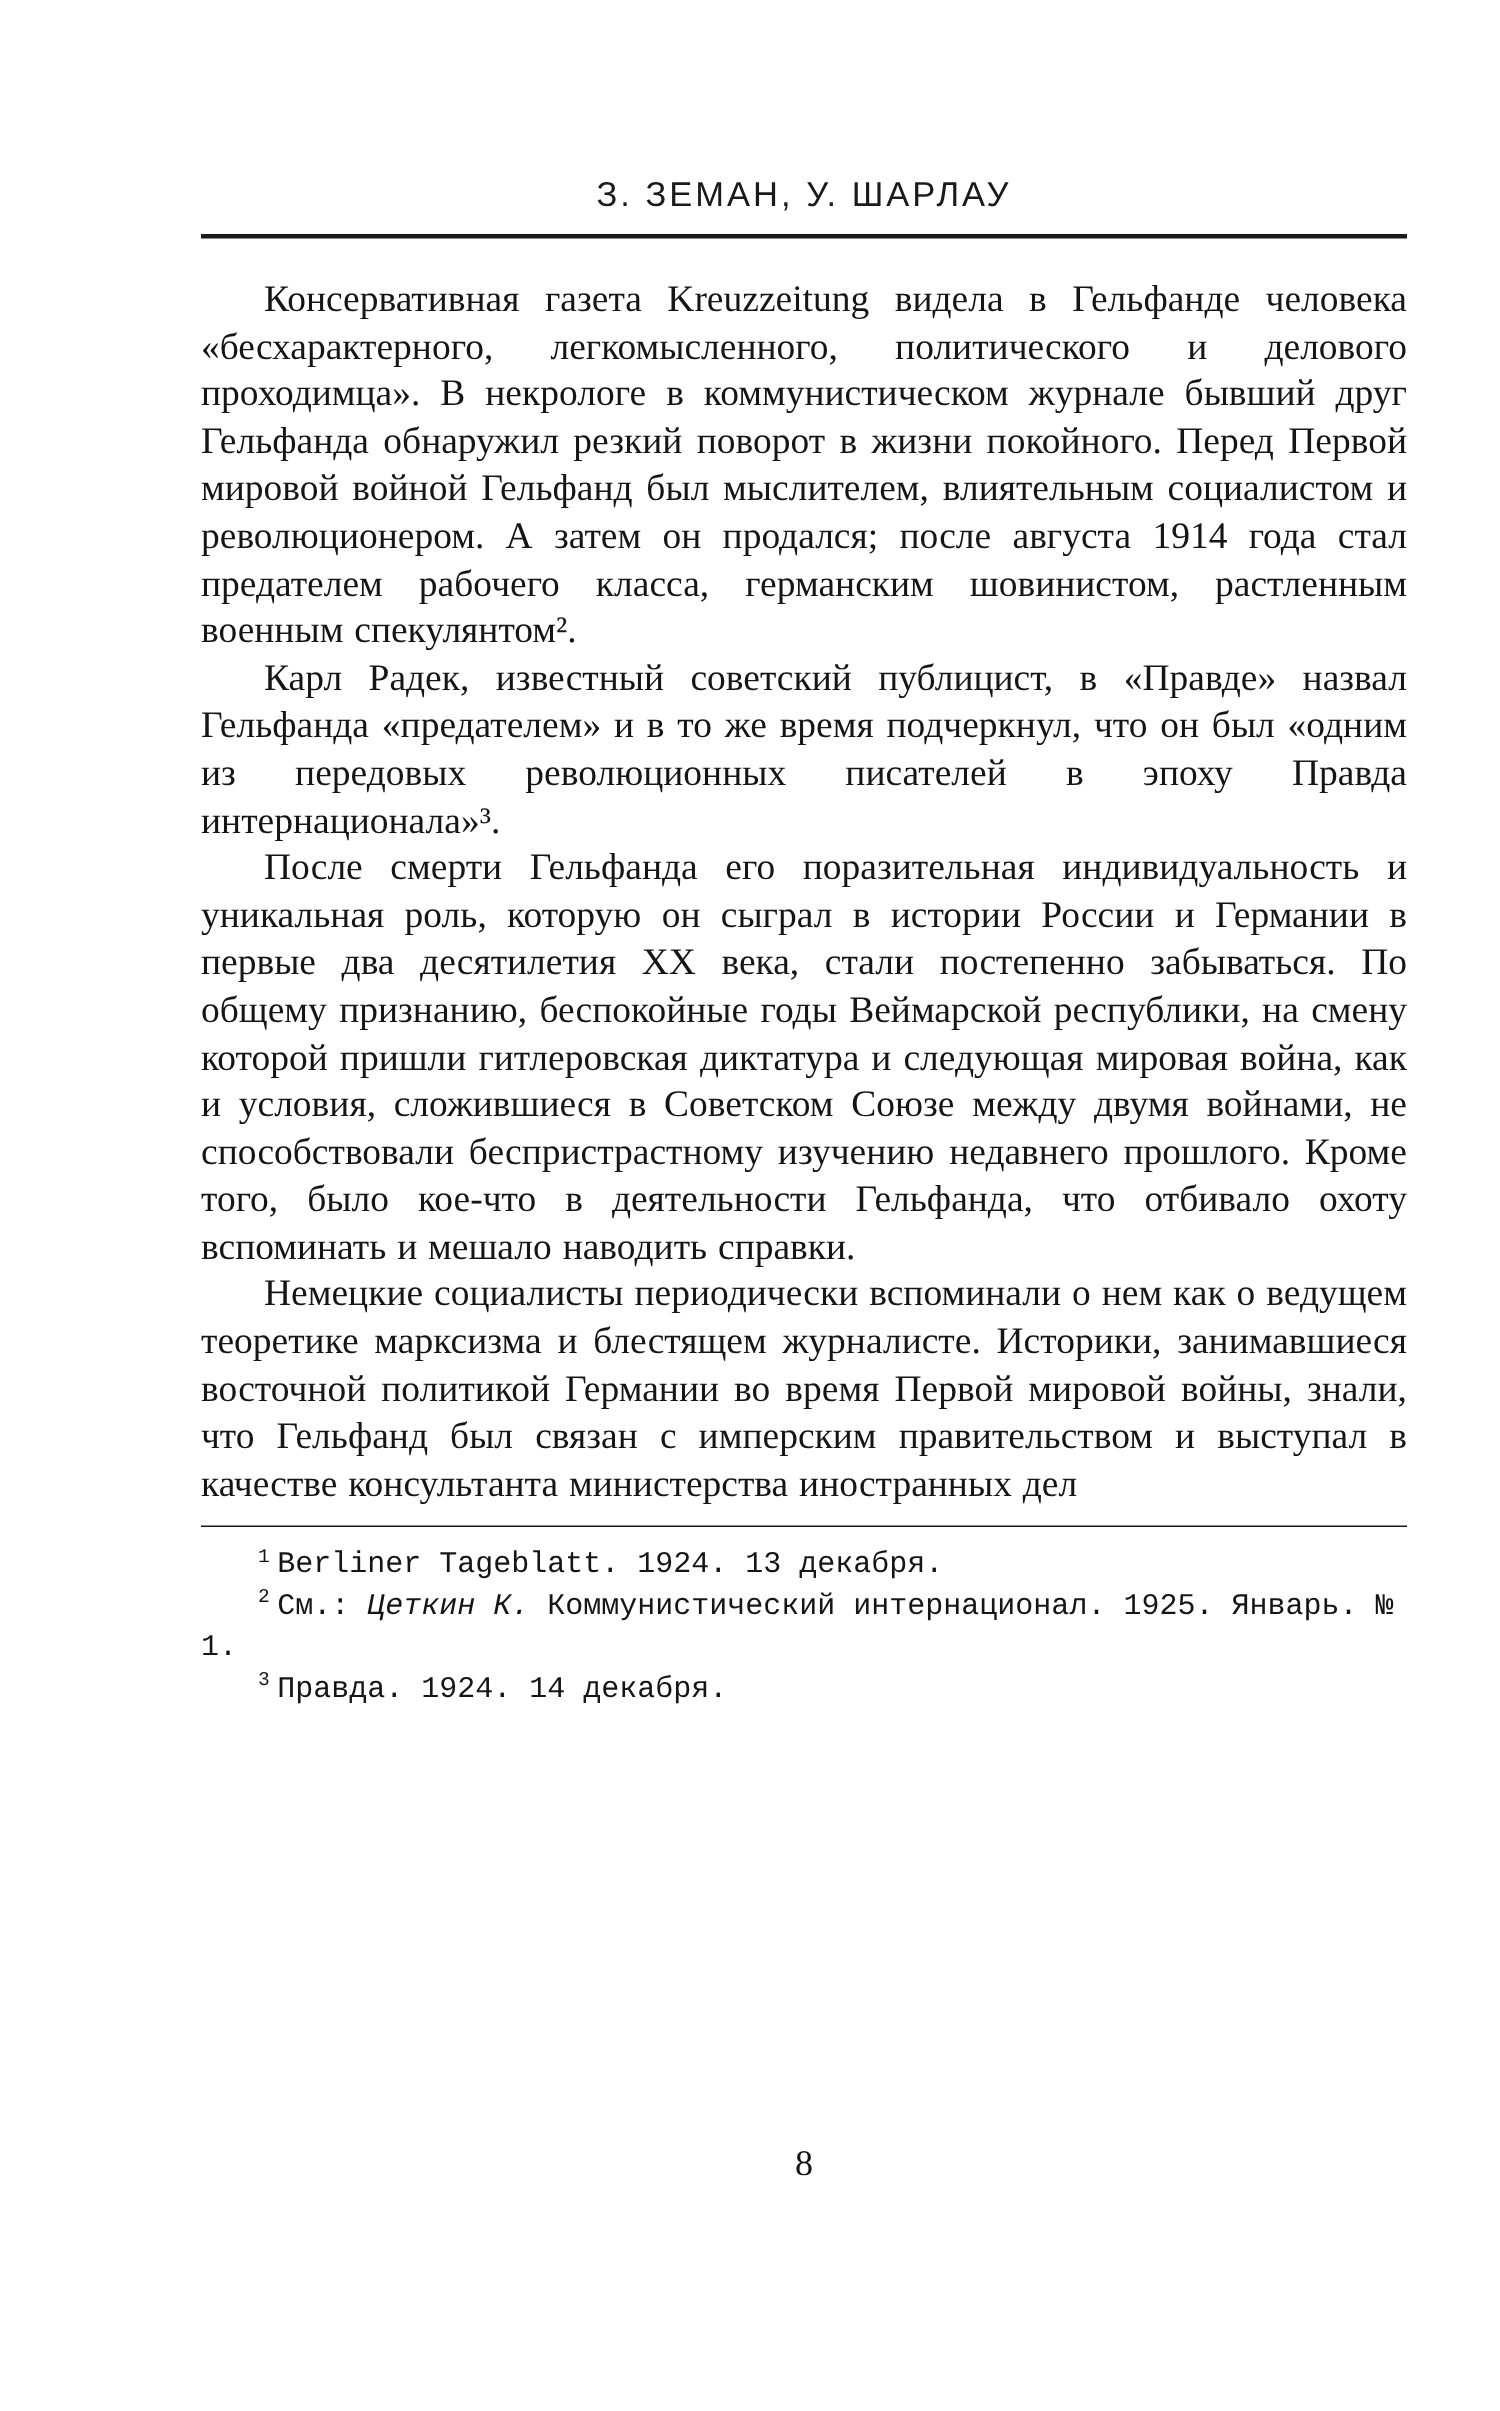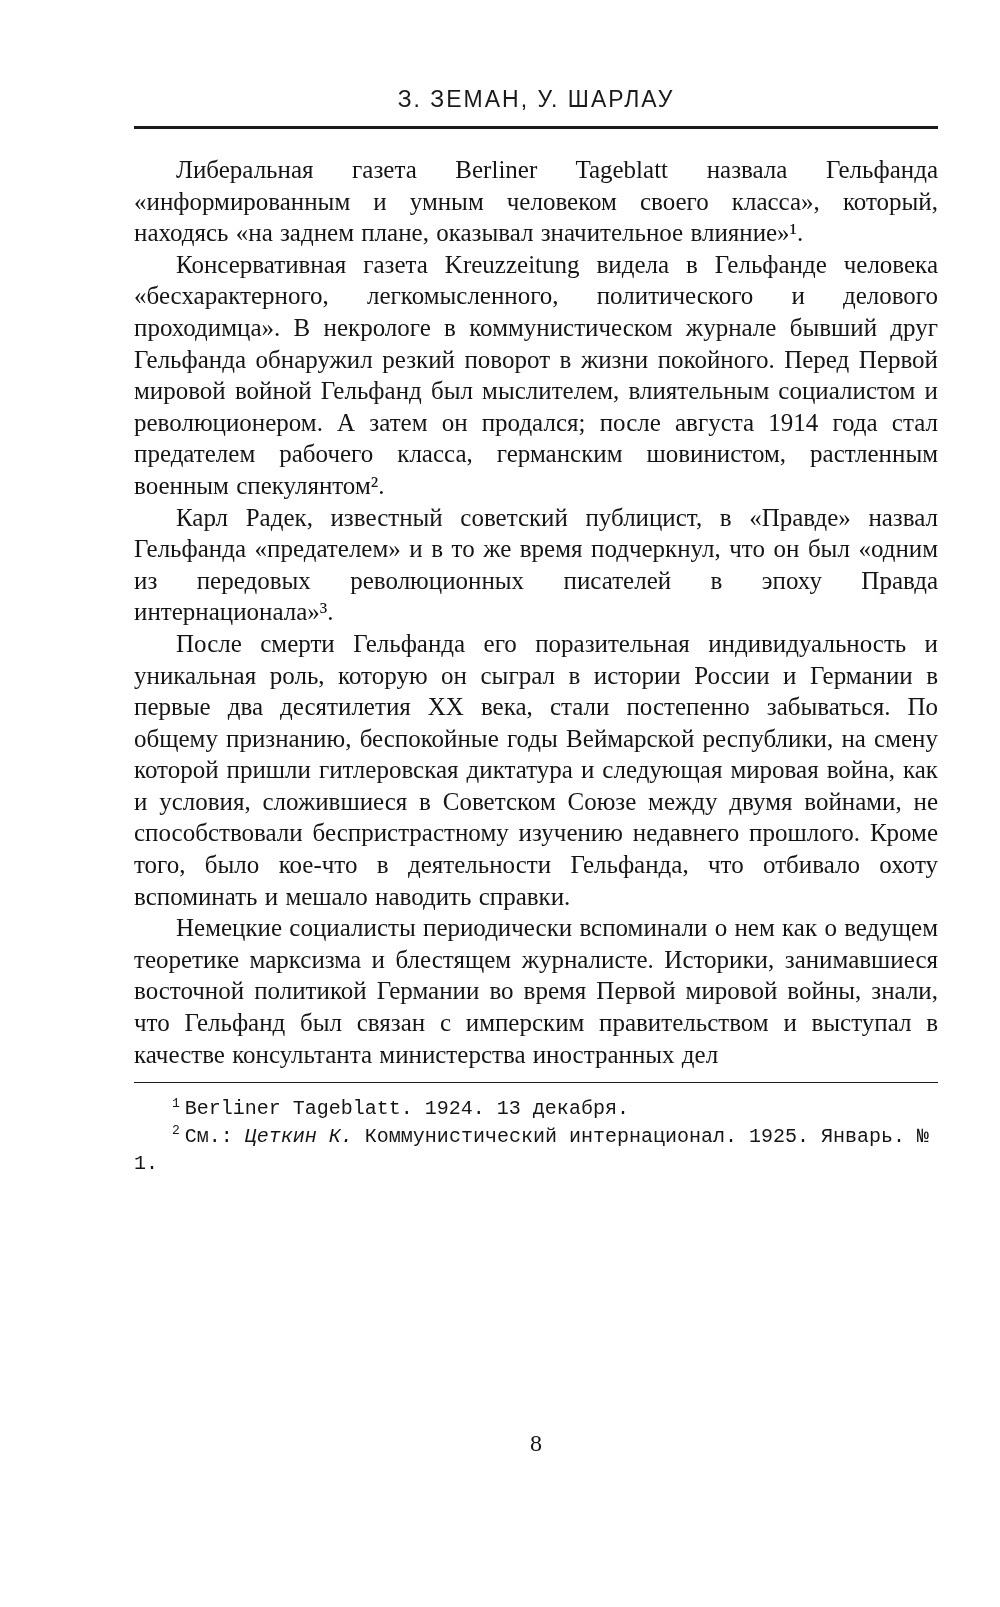--- a/index.html
+++ b/index.html
@@ -8,21 +8,21 @@
     padding: 0;
     background: #ffffff;
   }
   .page {
     width: 1000px;
     height: 1607px;
     position: relative;
     background: #ffffff;
     color: #151515;
     font-family: "Liberation Serif", "DejaVu Serif", serif;
-    padding: 86px 62px 0 134px;
+    padding: 116px 62px 0 134px;
     overflow: hidden;
   }
   .running-head {
     text-align: center;
     font-family: "Liberation Sans", "DejaVu Sans", sans-serif;
     font-size: 23px;
     font-weight: normal;
     letter-spacing: 2px;
     color: #1a1a1a;
   }
@@ -78,35 +78,37 @@
 <body>
 
 <div class="page">
 
   <header>
     <div class="running-head">З. ЗЕМАН, У. ШАРЛАУ</div>
     <div class="head-rule"></div>
   </header>
 
   <main class="body-text">
-    <p>Либеральная газета Berliner Tageblatt назвала Гельфанда «информированным и умным человеком своего класса», который, находясь «на заднем плане, оказывал значительное влияние»¹.</p>
     <p>Консервативная газета Kreuzzeitung видела в Гельфанде человека «бесхарактерного, легкомысленного, политического и делового проходимца». В некрологе в коммунистическом журнале бывший друг Гельфанда обнаружил резкий поворот в жизни покойного. Перед Первой мировой войной Гельфанд был мыслителем, влиятельным социалистом и революционером. А затем он продался; после августа 1914 года стал предателем рабочего класса, германским шовинистом, растленным военным спекулянтом².</p>
     <p>Карл Радек, известный советский публицист, в «Правде» назвал Гельфанда «предателем» и в то же время подчеркнул, что он был «одним из передовых революционных писателей в эпоху Правда интернационала»³.</p>
     <p>После смерти Гельфанда его поразительная индивидуальность и уникальная роль, которую он сыграл в истории России и Германии в первые два десятилетия XX века, стали постепенно забываться. По общему признанию, беспокойные годы Веймарской республики, на смену которой пришли гитлеровская диктатура и следующая мировая война, как и условия, сложившиеся в Советском Союзе между двумя войнами, не способствовали беспристрастному изучению недавнего прошлого. Кроме того, было кое-что в деятельности Гельфанда, что отбивало охоту вспоминать и мешало наводить справки.</p>
     <p>Немецкие социалисты периодически вспоминали о нем как о ведущем теоретике марксизма и блестящем журналисте. Историки, занимавшиеся восточной политикой Германии во время Первой мировой войны, знали, что Гельфанд был связан с имперским правительством и выступал в качестве консультанта министерства иностранных дел</p>
   </main>
 
   <footer>
     <div class="footnote-rule"></div>
 
     <div class="footnotes">
       <p>
         <sup class="fn-marker">1</sup><span>Berliner Tageblatt. 1924. 13 декабря.</span>
       </p>
       <p>
         <sup class="fn-marker">2</sup><span>См.: </span><i>Цеткин К.</i><span> Коммунистический интернационал. 1925. Январь. № 1.</span>
       </p>
+      <p>
+        <sup class="fn-marker">3</sup><span>Правда. 1924. 14 декабря.</span>
+      </p>
     </div>
   </footer>
 
   <div class="page-number">8</div>
 
 </div>
 
 </body></html>

